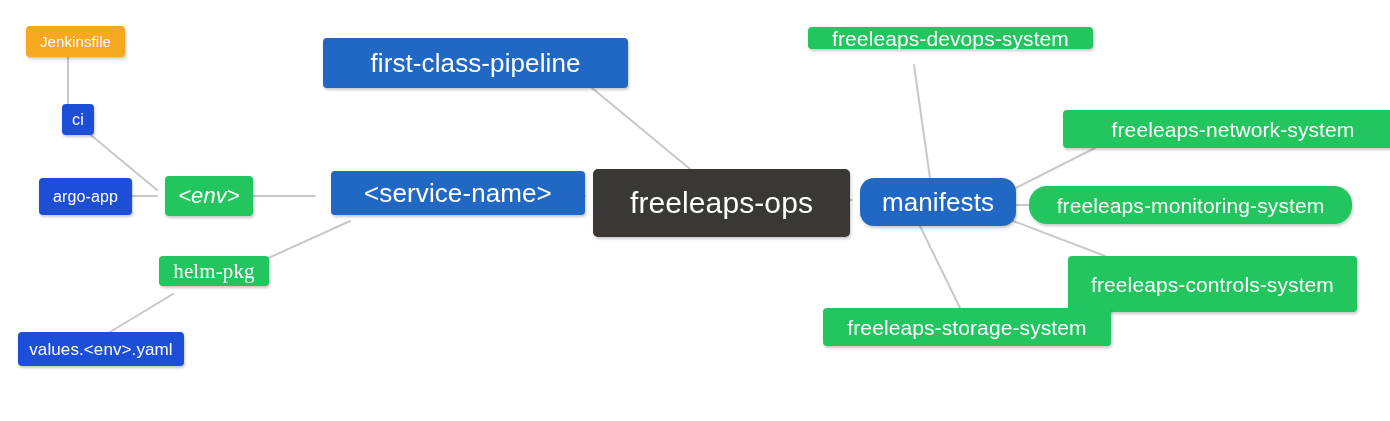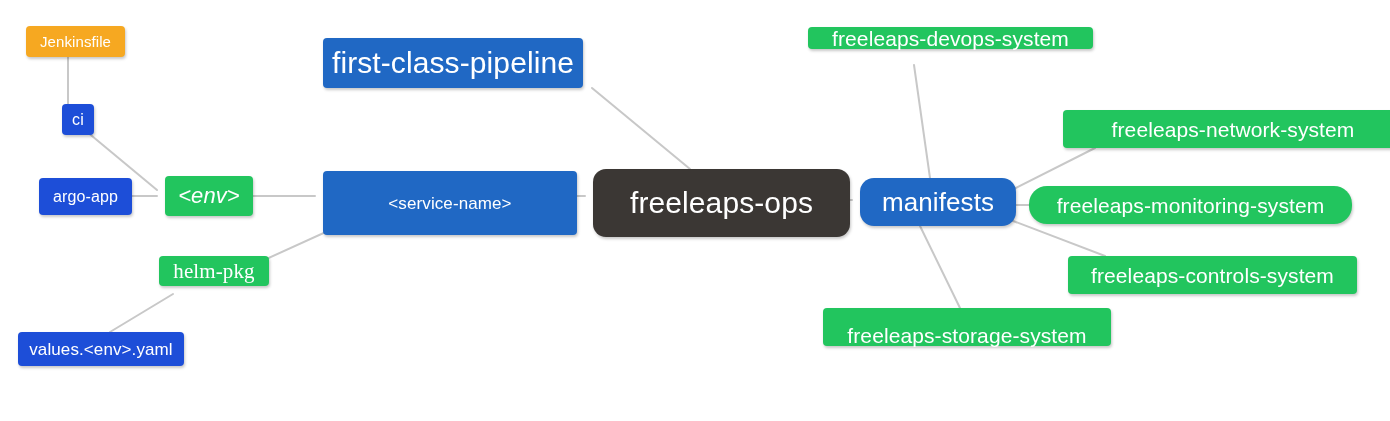--- a/index.html
+++ b/index.html
@@ -35,21 +35,21 @@
     color: #ffffff;
     white-space: nowrap;
     border-radius: 4px;
     box-shadow: 1px 2px 3px rgba(0,0,0,0.22);
     letter-spacing: 0.1px;
     line-height: 1;
     margin-left: 8px;
   }
   .node.root {
     background: #3b3734;
-    border-radius: 13px;
+    border-radius: 5px;
   }
   .node.blue   { background: #2068c4; }
   .node.green  { background: #22c55e; }
   .node.red    { background: #1d4ed8; }
   .node.orange { background: #f6a821; }
 </style>
 </head>
 <body>
 
 <div id="mindmap">
@@ -66,24 +66,24 @@
       <line x1="930" y1="178" x2="914" y2="65" stroke="#c8c8c8" stroke-width="2" stroke-linecap="round"></line>
       <line x1="1008" y1="192" x2="1095" y2="148" stroke="#c8c8c8" stroke-width="2" stroke-linecap="round"></line>
       <line x1="1008" y1="205" x2="1051" y2="205" stroke="#c8c8c8" stroke-width="2" stroke-linecap="round"></line>
       <line x1="1008" y1="219" x2="1105" y2="256" stroke="#c8c8c8" stroke-width="2" stroke-linecap="round"></line>
       <line x1="920" y1="226" x2="960" y2="308" stroke="#c8c8c8" stroke-width="2" stroke-linecap="round"></line>
     </svg>
   <div id="node-layer">
       <div class="node root" style="left: 585px; top: 169px; width: 257px; height: 68px; font-size: 30px;">
         <span>freeleaps-ops</span>
       </div>
-      <div class="node blue" style="left: 315px; top: 171px; width: 254px; height: 64px; font-size: 17px;">
+      <div class="node blue" style="left: 323px; top: 171px; width: 254px; height: 44px; font-size: 26px;">
         <span>&lt;service-name&gt;</span>
       </div>
-      <div class="node blue" style="left: 315px; top: 38px; width: 260px; height: 50px; font-size: 30px;">
+      <div class="node blue" style="left: 315px; top: 38px; width: 305px; height: 50px; font-size: 26px;">
         <span>first-class-pipeline</span>
       </div>
       <div class="node blue" style="left: 852px; top: 178px; width: 156px; height: 48px; font-size: 26px; border-radius: 14px;">
         <span>manifests</span>
       </div>
       <div class="node green" style="left: 157px; top: 176px; width: 88px; height: 40px; font-size: 22px; font-style: italic;">
         <span>&lt;env&gt;</span>
       </div>
       <div class="node green" style="left: 151px; top: 256px; width: 110px; height: 30px; font-size: 21px; font-family: Liberation Serif, serif;">
         <span>helm-pkg</span>
@@ -102,20 +102,20 @@
       </div>
       <div class="node green" style="left: 800px; top: 27px; width: 285px; height: 22px; font-size: 21px;">
         <span>freeleaps-devops-system</span>
       </div>
       <div class="node green" style="left: 1055px; top: 110px; width: 340px; height: 38px; font-size: 21px;">
         <span>freeleaps-network-system</span>
       </div>
       <div class="node green" style="left: 1021px; top: 186px; width: 323px; height: 38px; font-size: 21px; border-radius: 18px;">
         <span>freeleaps-monitoring-system</span>
       </div>
-      <div class="node green" style="left: 1060px; top: 256px; width: 289px; height: 38px; font-size: 21px;">
+      <div class="node green" style="left: 1060px; top: 256px; width: 289px; height: 56px; font-size: 21px;">
         <span>freeleaps-controls-system</span>
       </div>
-      <div class="node green" style="left: 815px; top: 308px; width: 288px; height: 38px; font-size: 21px; align-items: flex-end;">
+      <div class="node green" style="left: 815px; top: 308px; width: 288px; height: 38px; font-size: 21px;">
         <span>freeleaps-storage-system</span>
       </div>
     </div>
 </div>
 
 </body></html>

